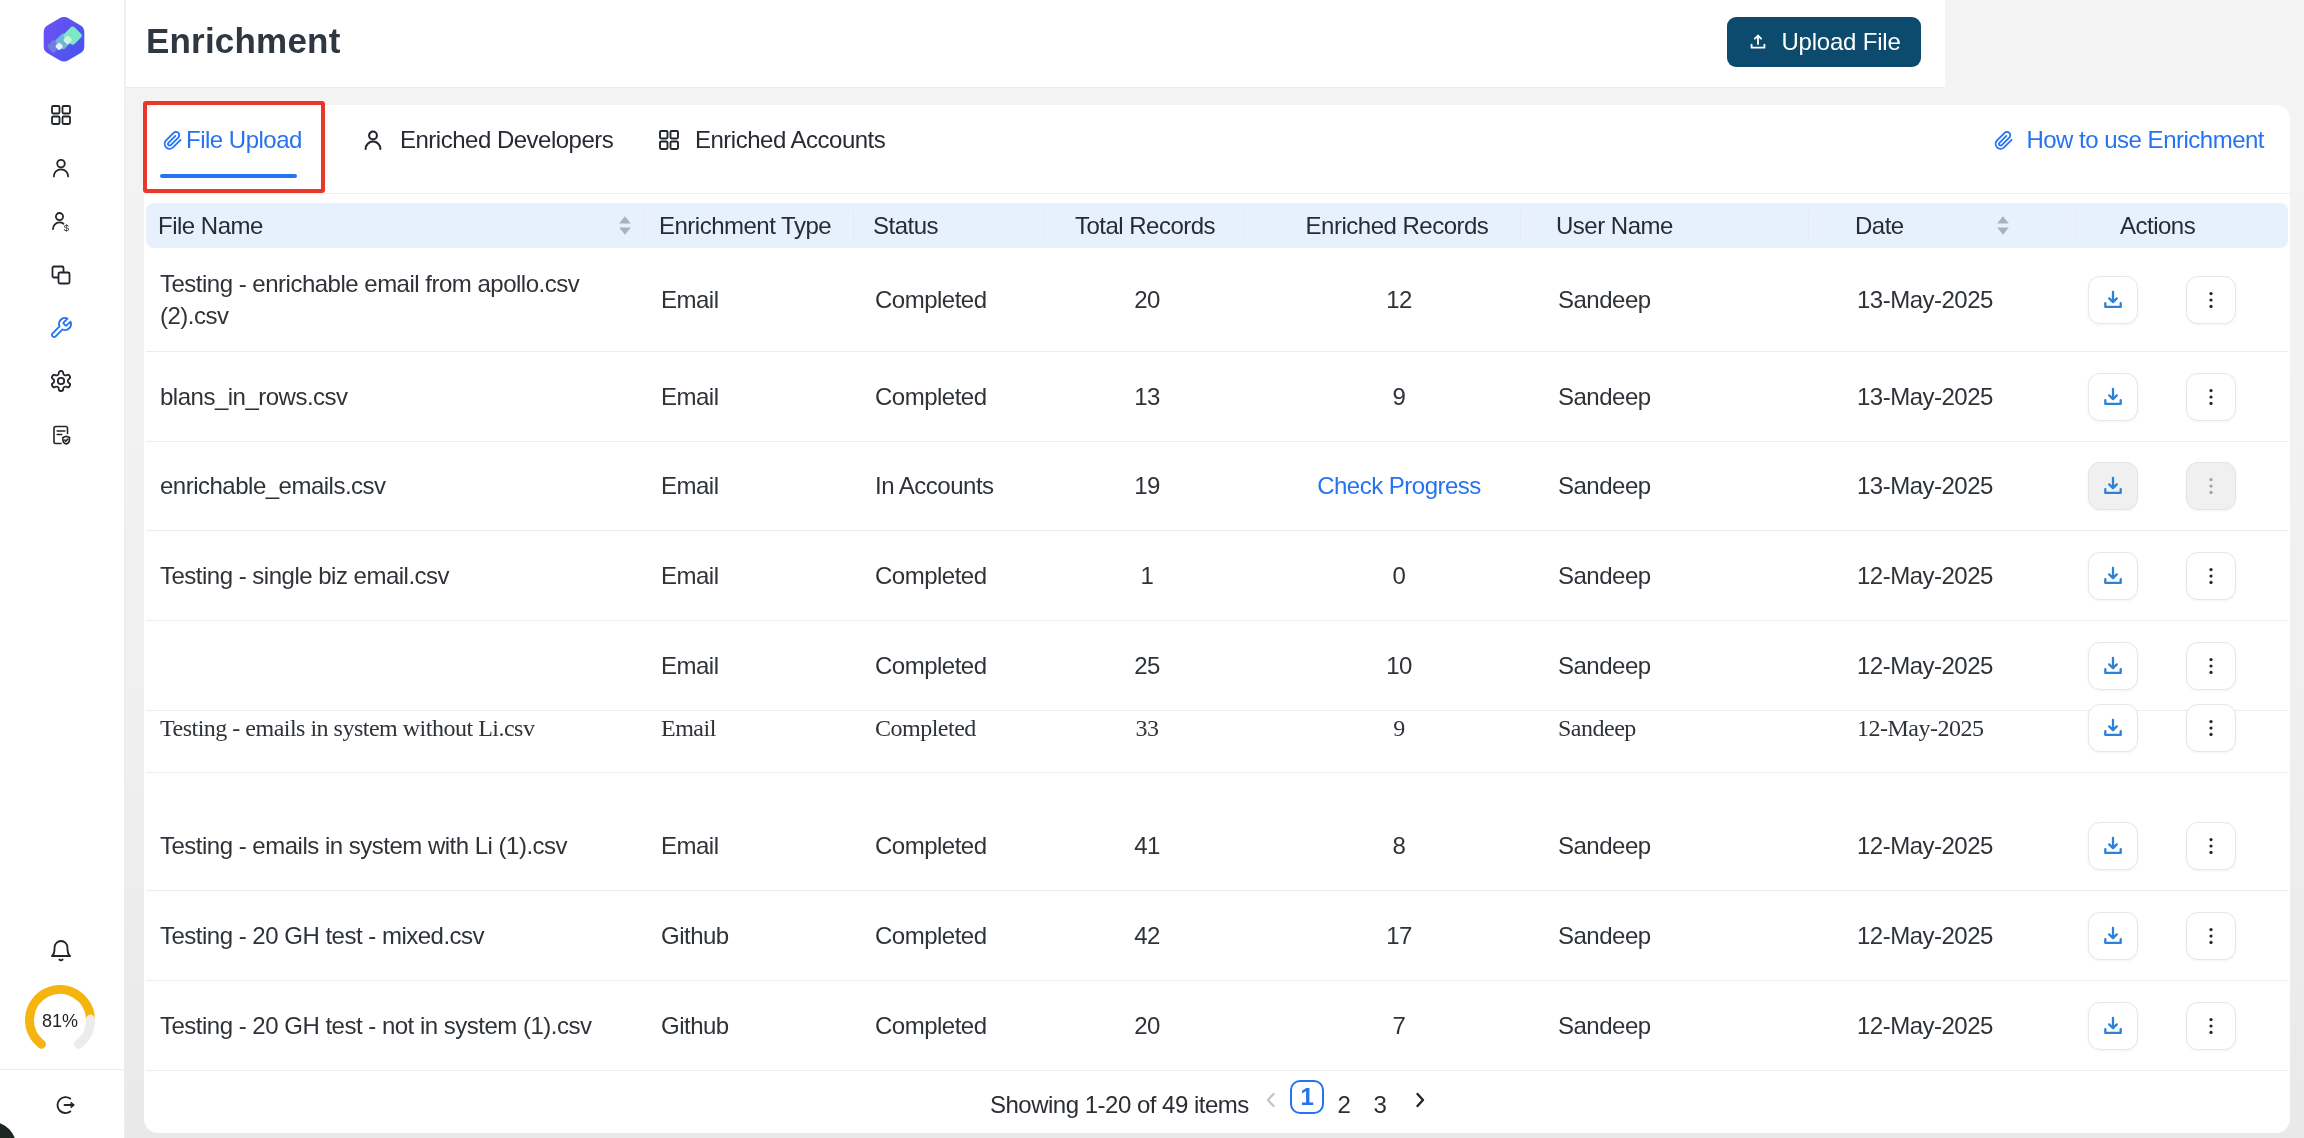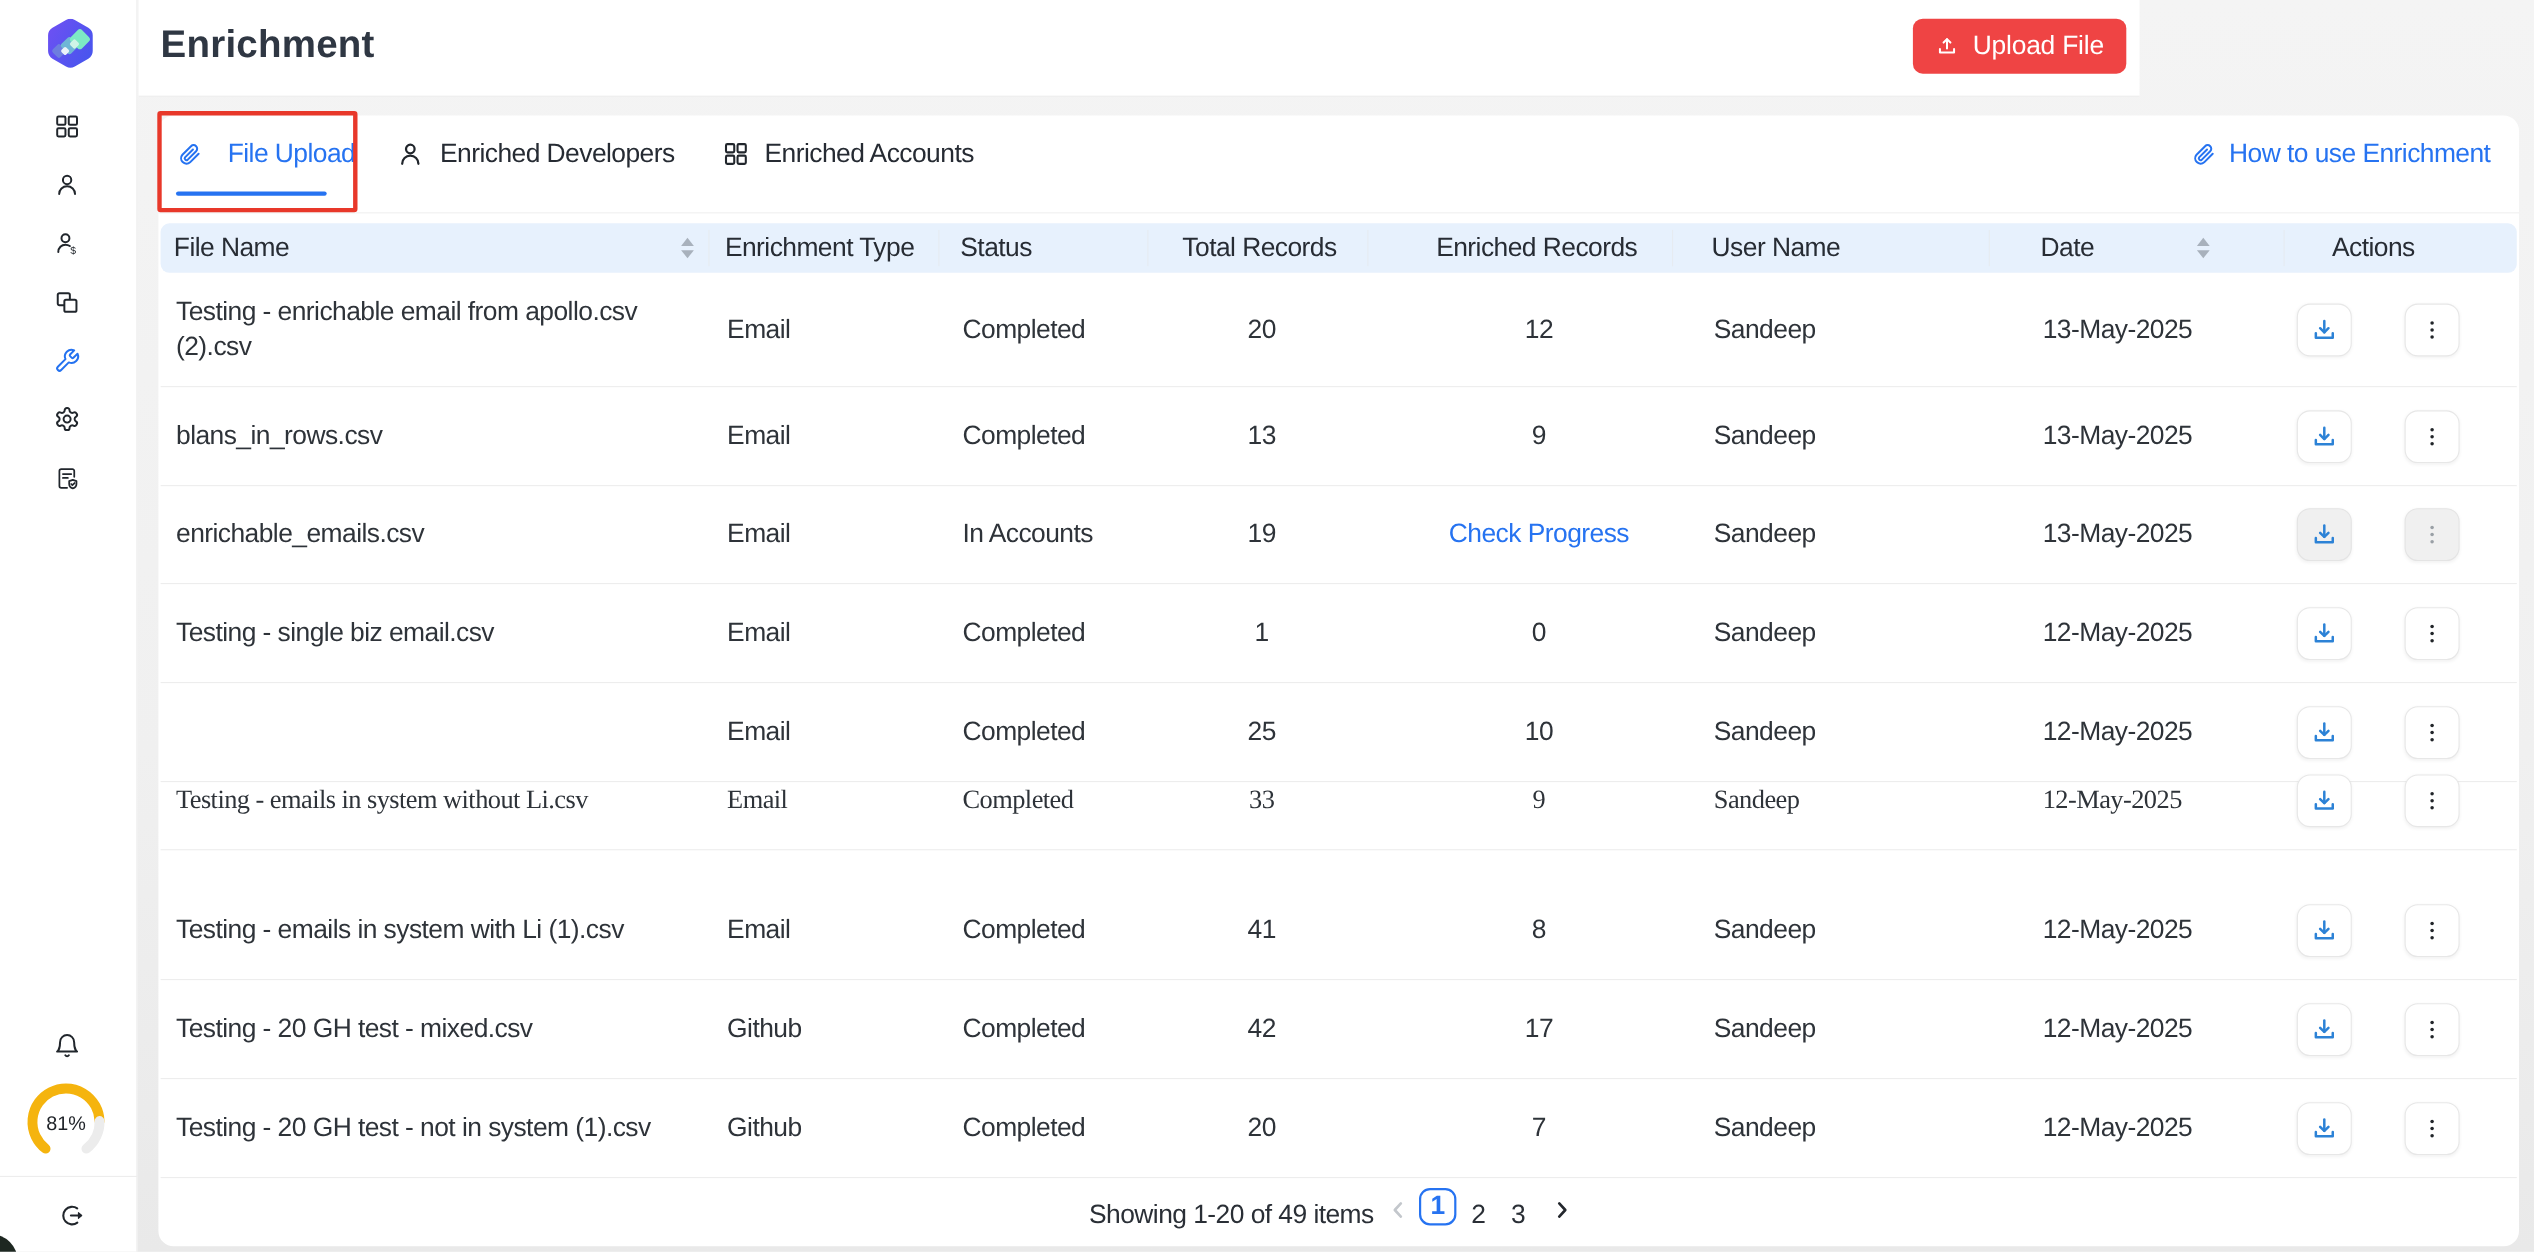--- a/index.html
+++ b/index.html
@@ -9,25 +9,25 @@
   background:linear-gradient(180deg,#f4f4f4 0%,#f0f0f0 60%,#e9e9e9 100%);
   position:relative; color:#2c3138;
 }
 #sidebar { position:absolute; left:0; top:0; width:125px; height:1138px; background:#fff; border-right:1px solid #ececec; z-index:5; }
 .sicon { position:absolute; left:49px; width:24px; height:24px; }
 .sicon svg { display:block; }
 #side-divider { position:absolute; left:0; top:1069px; width:125px; height:1px; background:#ededed; }
 #dark-corner { position:absolute; left:-32px; top:1122px; width:48px; height:48px; background:#1d2721; border-radius:50%; z-index:6; }
 #topbar { position:absolute; left:126px; top:0; width:1819px; height:88px; background:#fff; border-bottom:1px solid #ebebeb; z-index:2; }
 #title { position:absolute; left:20px; top:21px; font-size:35px; font-weight:700; color:#2f3743; letter-spacing:0.2px; }
-#upload-btn { position:absolute; right:12px; top:17px; width:194px; height:50px; background:#ef4444; border-radius:9px; color:#fff; font-size:24px; letter-spacing:-0.2px; display:flex; align-items:center; justify-content:center; gap:12px; }
+#upload-btn { position:absolute; right:24px; top:17px; width:194px; height:50px; background:#0c4a6e; border-radius:9px; color:#fff; font-size:24px; letter-spacing:-0.2px; display:flex; align-items:center; justify-content:center; gap:12px; }
 #card { position:absolute; left:144px; top:105px; width:2146px; height:1028px; background:#fff; border-radius:14px; z-index:1; }
 .tab { position:absolute; top:-9px; height:88px; display:flex; align-items:center; gap:14px; font-size:24px; letter-spacing:-0.5px; color:#262b33; }
 .ticon { display:flex; align-items:center; }
-#tab1 { left:18px; color:#2673f1; gap:24px;justify-content:center; }
+#tab1 { left:18px; color:#2673f1; gap:3px;justify-content:center; }
 #tab1-underline { position:absolute; left:16px; top:69px; width:137px; height:4px; background:#2673f1; border-radius:2px; }
 #tab2 { left:216px; }
 #tab3 { left:513px; }
 #howto { position:absolute; right:26px; top:-9px; height:88px; display:flex; align-items:center; gap:12px; font-size:24px; letter-spacing:-0.5px; color:#2673f1; }
 #tabs-border { position:absolute; left:0; top:88px; width:2146px; height:1px; background:#f0f0f0; }
 #red-box { position:absolute; left:143px; top:101px; width:182px; height:92px; border:4px solid #e8382a; border-radius:3px; z-index:9; }
 #thead { position:absolute; left:2px; top:98px; width:2142px; height:45px; background:#e7f1fd; border-radius:8px; }
 .th { position:absolute; top:0; height:45px; display:flex; align-items:center; font-size:24px; letter-spacing:-0.5px; color:#272c34; white-space:nowrap; }
 .hsep { position:absolute; top:6px; height:33px; width:1px; background:#e6ebf1; }
 .row { position:absolute; left:2px; width:2142px; border-bottom:1px solid #ededed; }

